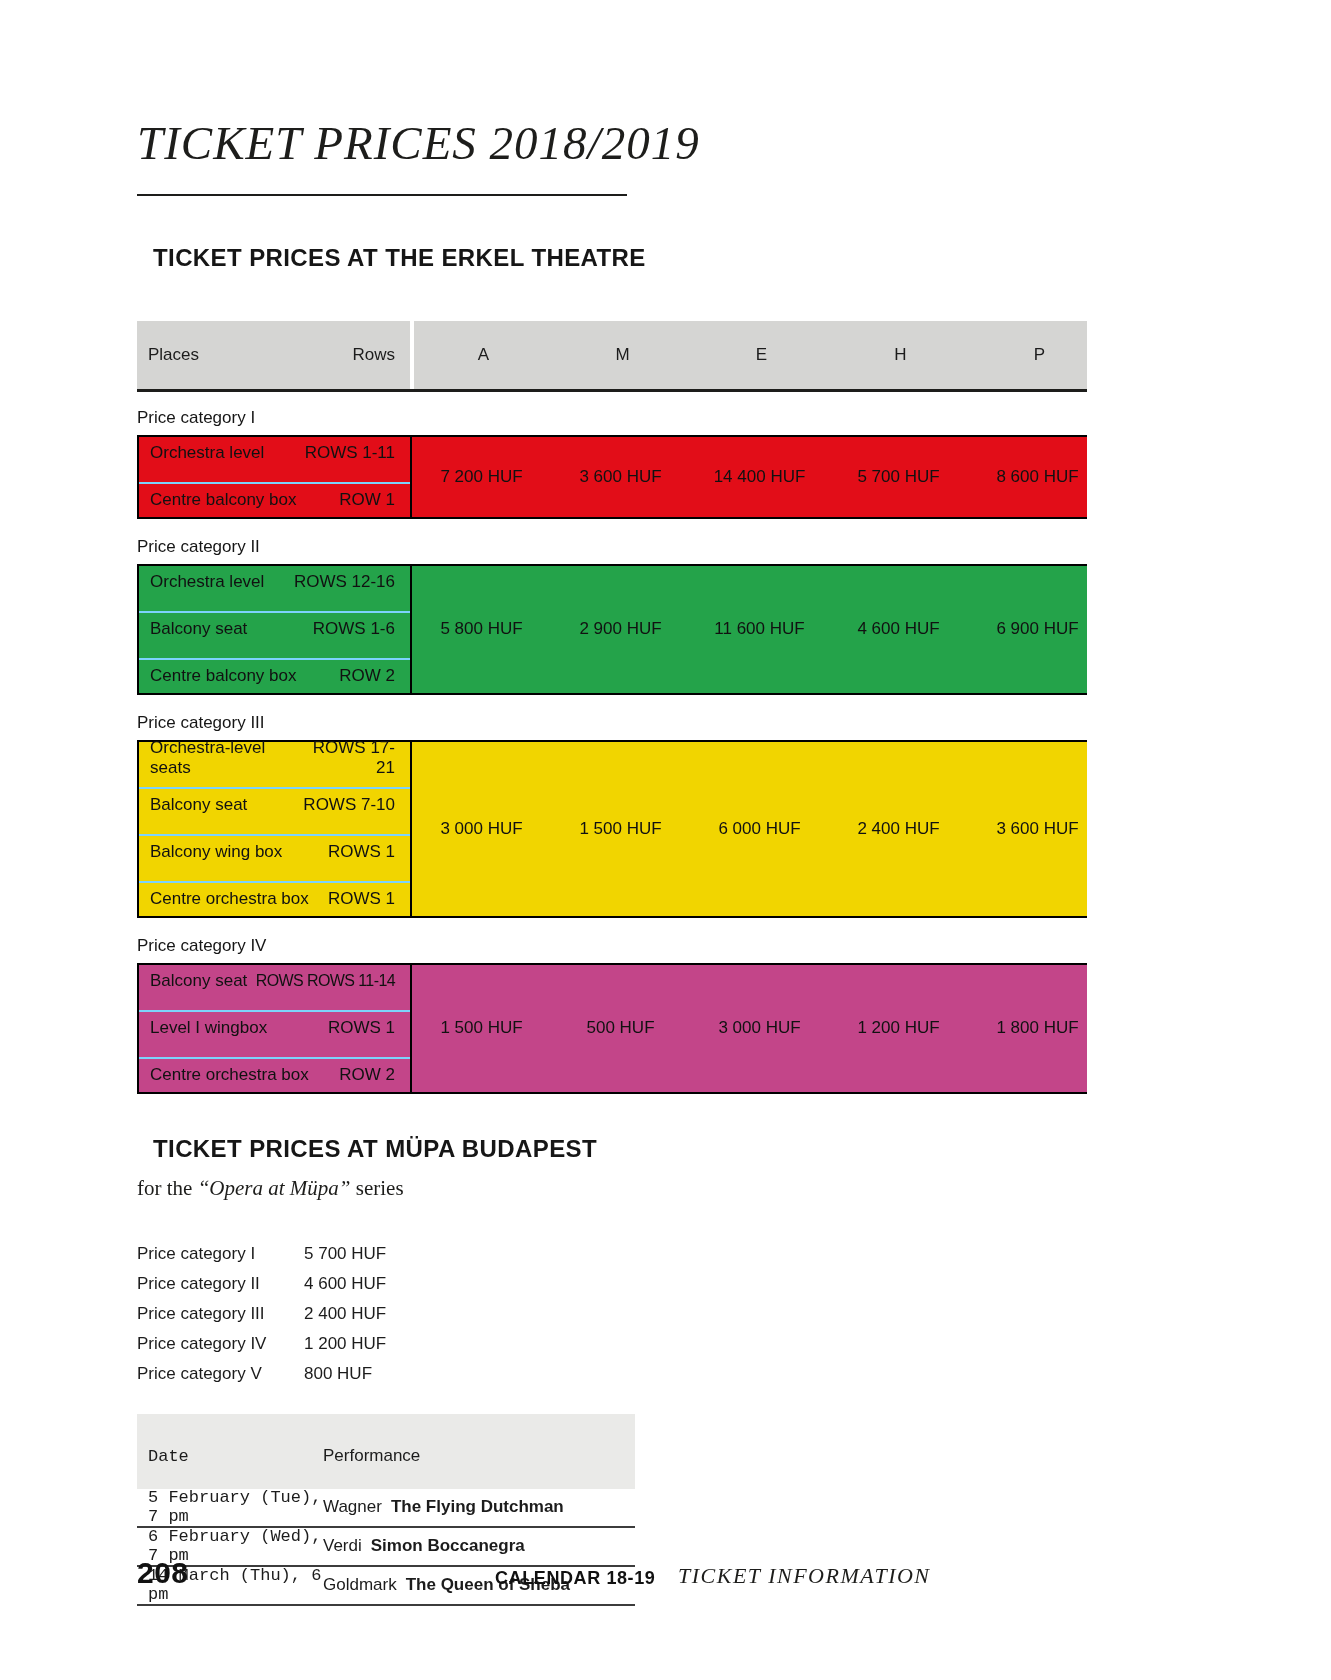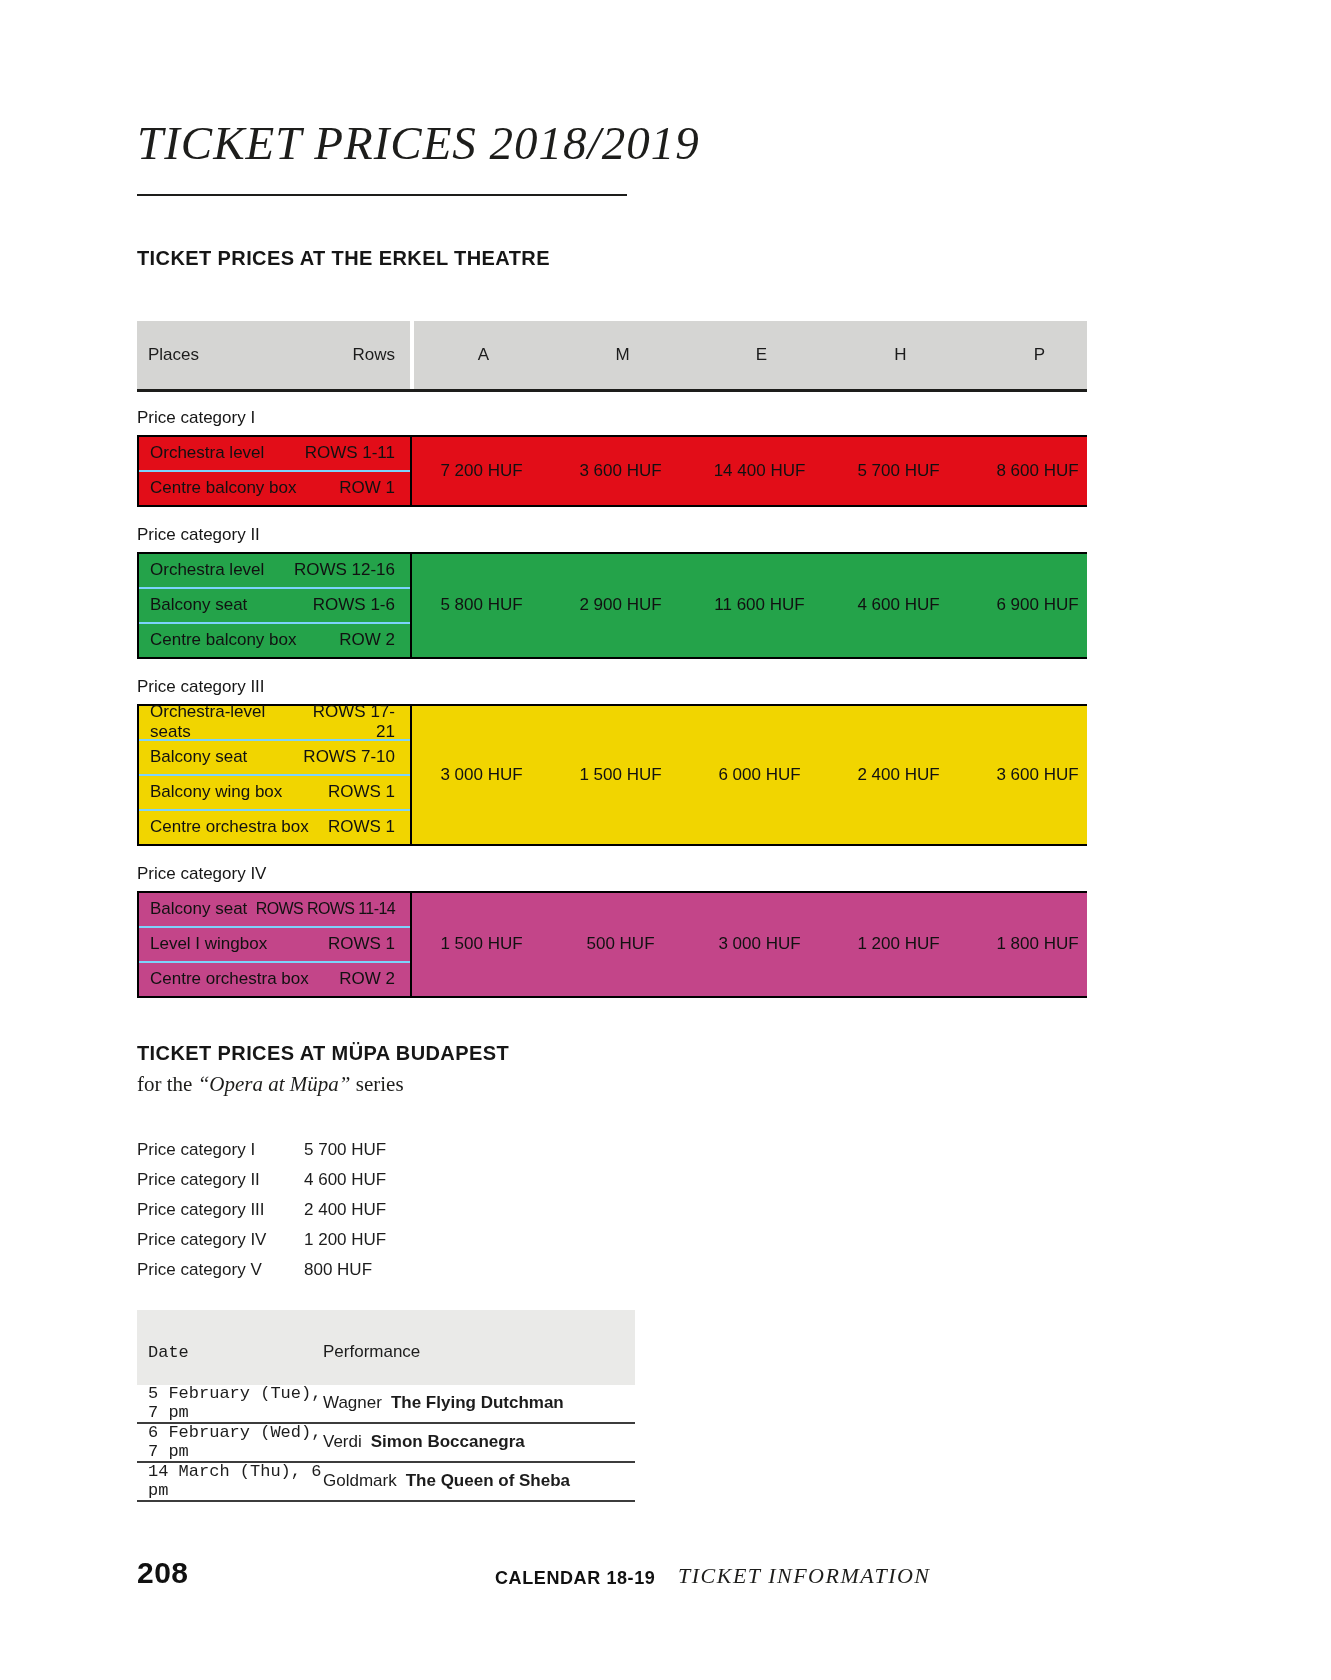--- a/index.html
+++ b/index.html
@@ -18,21 +18,21 @@
     margin:0;padding-top:118px;
     font-family:"Liberation Serif",serif;
     font-style:italic;font-weight:normal;
     font-size:47px;line-height:1.1;
     letter-spacing:1px;color:#1d1d1b;
   }
   .rule{margin-top:24px;width:490px;height:2px;background:#1d1d1b;}
 
   
   .sec-heading{
-    margin:0;font-size:20px;font-weight:bold;
+    margin:16px;font-size:24px;font-weight:bold;
     letter-spacing:.4px;color:#161616;line-height:20px;
   }
   .erkel-heading{margin-top:52px;}
 
   
   .ptable{width:972px;margin-top:53px;}
   .thead{
     display:flex;align-items:center;
     height:68px;background:#d5d5d3;
     border-bottom:3px solid #1d1d1b;
@@ -53,21 +53,21 @@
   .cat-label.gap2{margin-top:18px;}
 
   .band{
     display:flex;
     border:2px solid #000;
     font-size:17px;color:#111;
   }
   .band-left{
     width:273px;box-sizing:border-box;
     border-right:2px solid #000;
-    display:flex;flex-direction:column;
+    display:flex;flex-direction:column;gap:12px;
   }
   .prow{
     height:33px;display:flex;align-items:center;
     justify-content:space-between;
     padding:0 15px 0 11px;
   }
   .prow + .prow{border-top:2px solid #7dd3fc;}
   .prow .rows-val{text-align:right;}
   .prow .rows-val.tight{letter-spacing:-.6px;font-size:16px;}
   .band-prices{flex:1;display:flex;align-items:center;}

